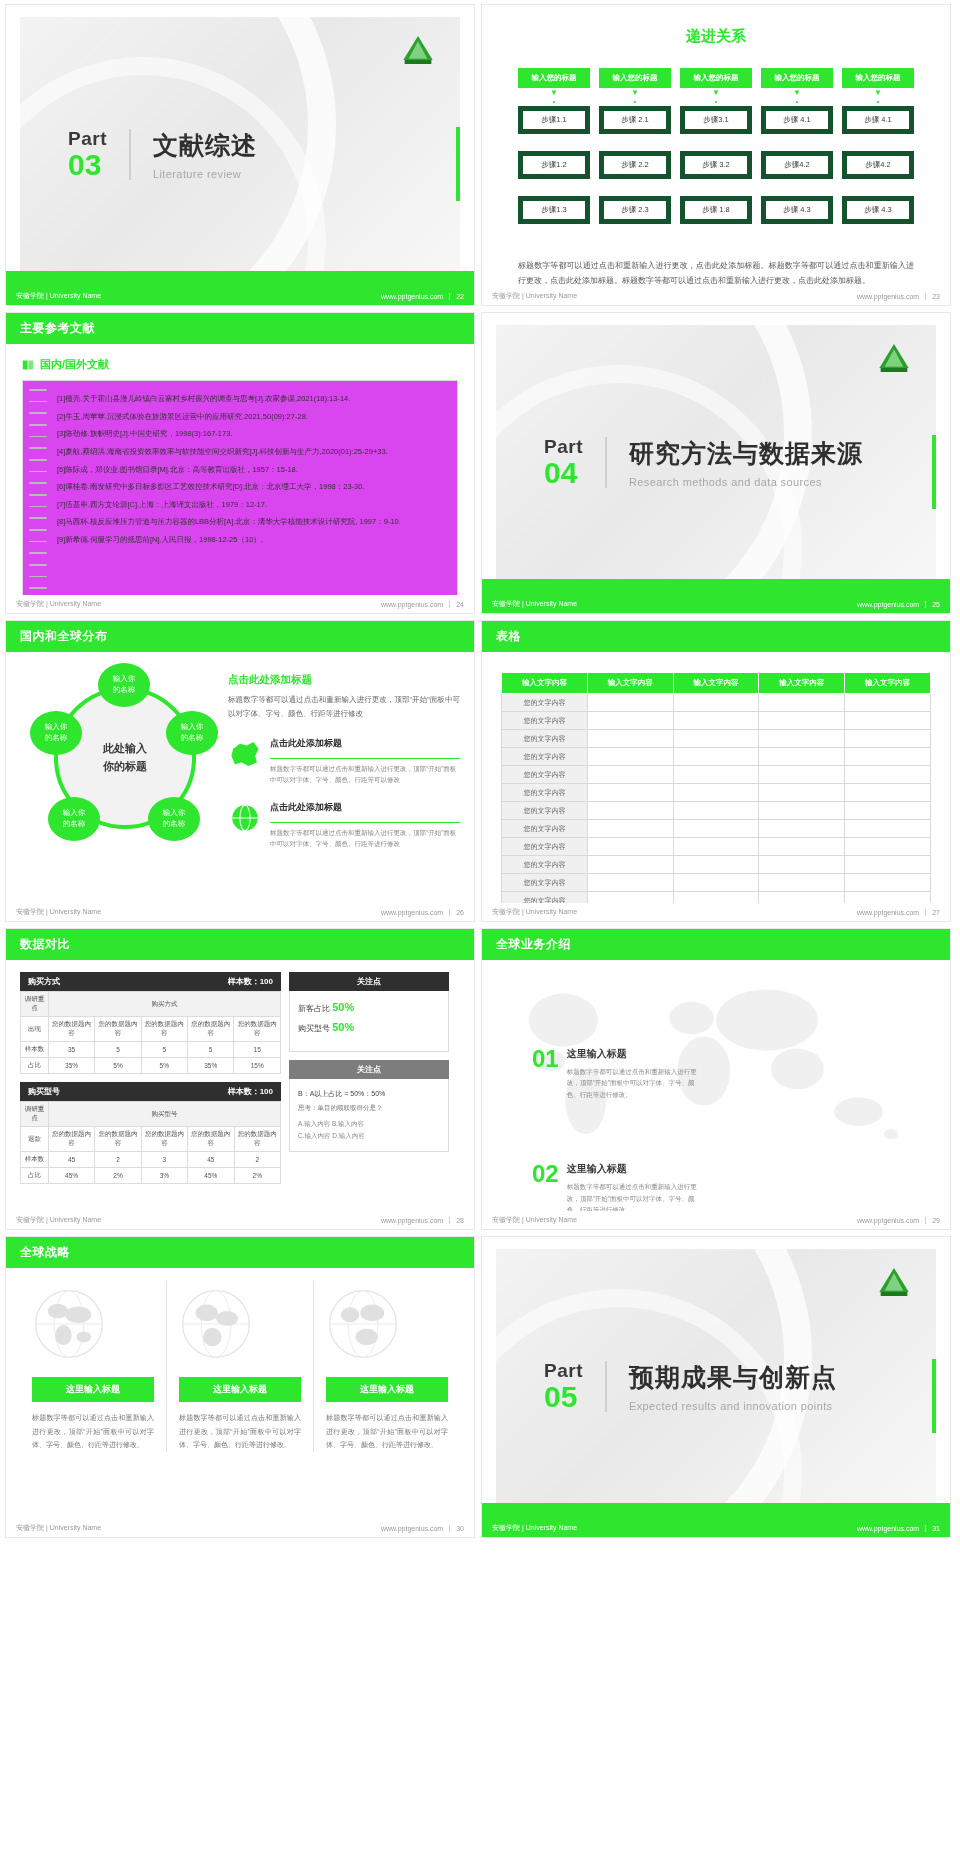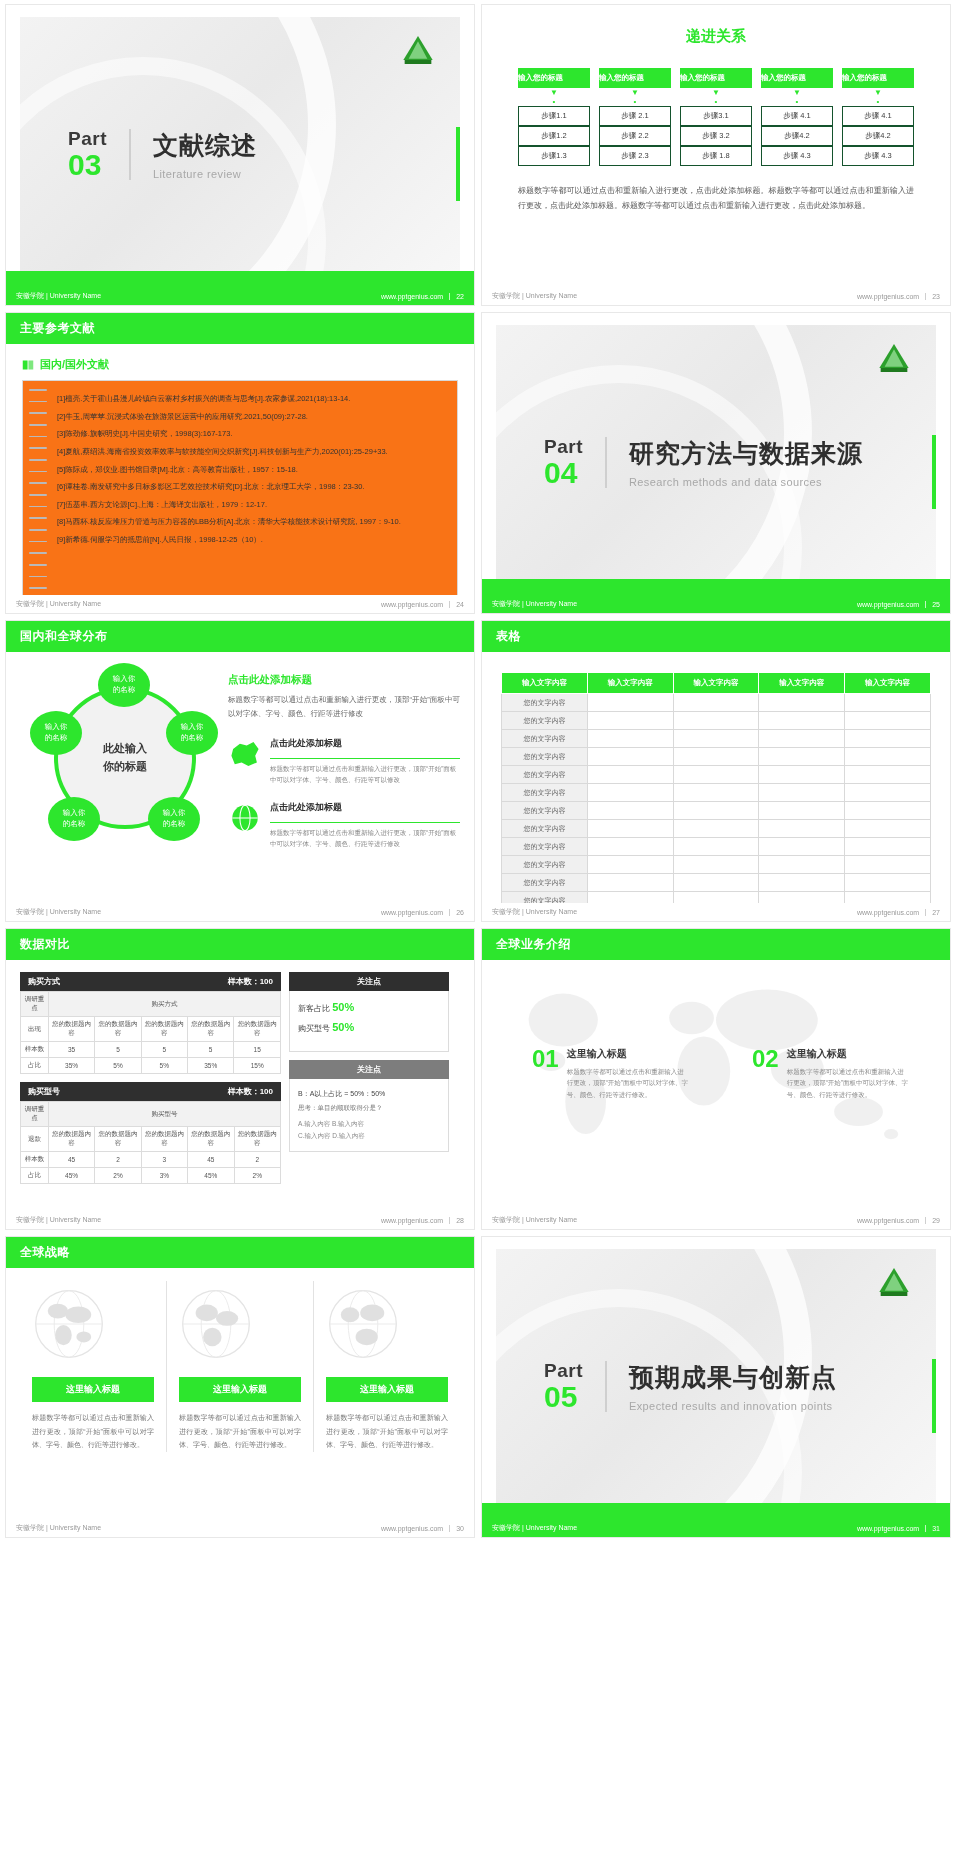--- a/index.html
+++ b/index.html
@@ -121,39 +121,39 @@
   .logo {
     position: absolute; right: 22px; top: 16px;
     width: 40px; height: 34px; z-index: 5;
   }
 
   
   .proc-title { text-align: center; color: #2de62d; font-size: 15px; font-weight: bold; margin-top: 22px; }
   .proc-cols { display: flex; justify-content: center; gap: 9px; margin-top: 22px; }
   .proc-col { width: 72px; }
   .proc-head {
-    background: #2de62d; color: #fff; font-size: 7.5px; text-align: left;
+    background: #2de62d; color: #fff; font-size: 7.5px; text-align: center;
     padding: 5px 0; font-weight: bold;
   }
   .proc-arrow { text-align: center; color: #2de62d; font-size: 8px; line-height: 9px; }
   .proc-cell {
-    border: 1px solid #14532d; color: #3a3a3a; font-size: 7.5px;
-    text-align: center; padding: 4px 0; margin-bottom: 0; background:#fff;
+    border: 5px solid #14532d; color: #3a3a3a; font-size: 7.5px;
+    text-align: center; padding: 4px 0; margin-bottom: 17px; background:#fff;
   }
   .proc-body {
     margin: 18px 36px 0; font-size: 8px; color: #555; line-height: 1.85;
     text-align: justify;
   }
 
   
   .ref-head { color: #2de62d; font-weight: bold; font-size: 11px; margin: 13px 0 0 16px; display:flex; align-items:center; gap:6px;}
   .ref-box {
     margin: 8px 16px 0 16px;
     border: 1px solid #d8d8d8;
-    background: #f97316;
+    background: #d946ef;
     height: 218px;
     padding: 9px 12px 0 34px;
     position: relative;
   }
   .ref-spiral {
     position: absolute; left: 6px; top: 8px; bottom: 8px; width: 20px;
     display: flex; flex-direction: column; justify-content: space-between;
   }
   .ref-spiral i {
     display: block; height: 1.5px; background: #b9b9b9; width: 18px; border-radius: 2px;
@@ -223,21 +223,21 @@
   .dc-note { border: 1px solid #dcdcdc; border-top: 0; padding: 10px 8px; font-size: 8px; color: #444; background:#fff;}
   .dc-note .big { color: #2de62d; font-size: 11px; font-weight: bold; }
   .dc-note .line { margin-bottom: 7px; }
   .dc-note small { color: #888; font-size: 6.5px; display:block; line-height:1.8;}
 
   
   .map-bg {
     position: absolute; inset: 30px 10px 24px 10px;
     opacity: .22;
   }
-  .gb { position: absolute; left: 50px; top: 118px; right: 40px; display: flex; gap: 62px;}
+  .gb { position: absolute; left: 50px; top: 118px; right: 40px; display: flex; gap: 62px; flex-direction: column;}
   .gb-item { width: 170px; display: flex; gap: 8px; }
   .gb-num { color: #2de62d; font-size: 24px; font-weight: bold; line-height: 1;}
   .gb-item h4 { margin: 0 0 5px; font-size: 10px; color: #3a3a3a;}
   .gb-item p { margin: 0; font-size: 6.5px; color: #8a8a8a; line-height: 1.75;}
 
   
   .gs { position: absolute; left: 14px; right: 14px; top: 44px; display: flex; }
   .gs-col { flex: 1; padding: 0 12px; }
   .gs-col + .gs-col { border-left: 1px solid #e2e2e2; }
   .gs-globe { width: 74px; height: 74px; margin: 6px auto 12px; opacity: .5;}

